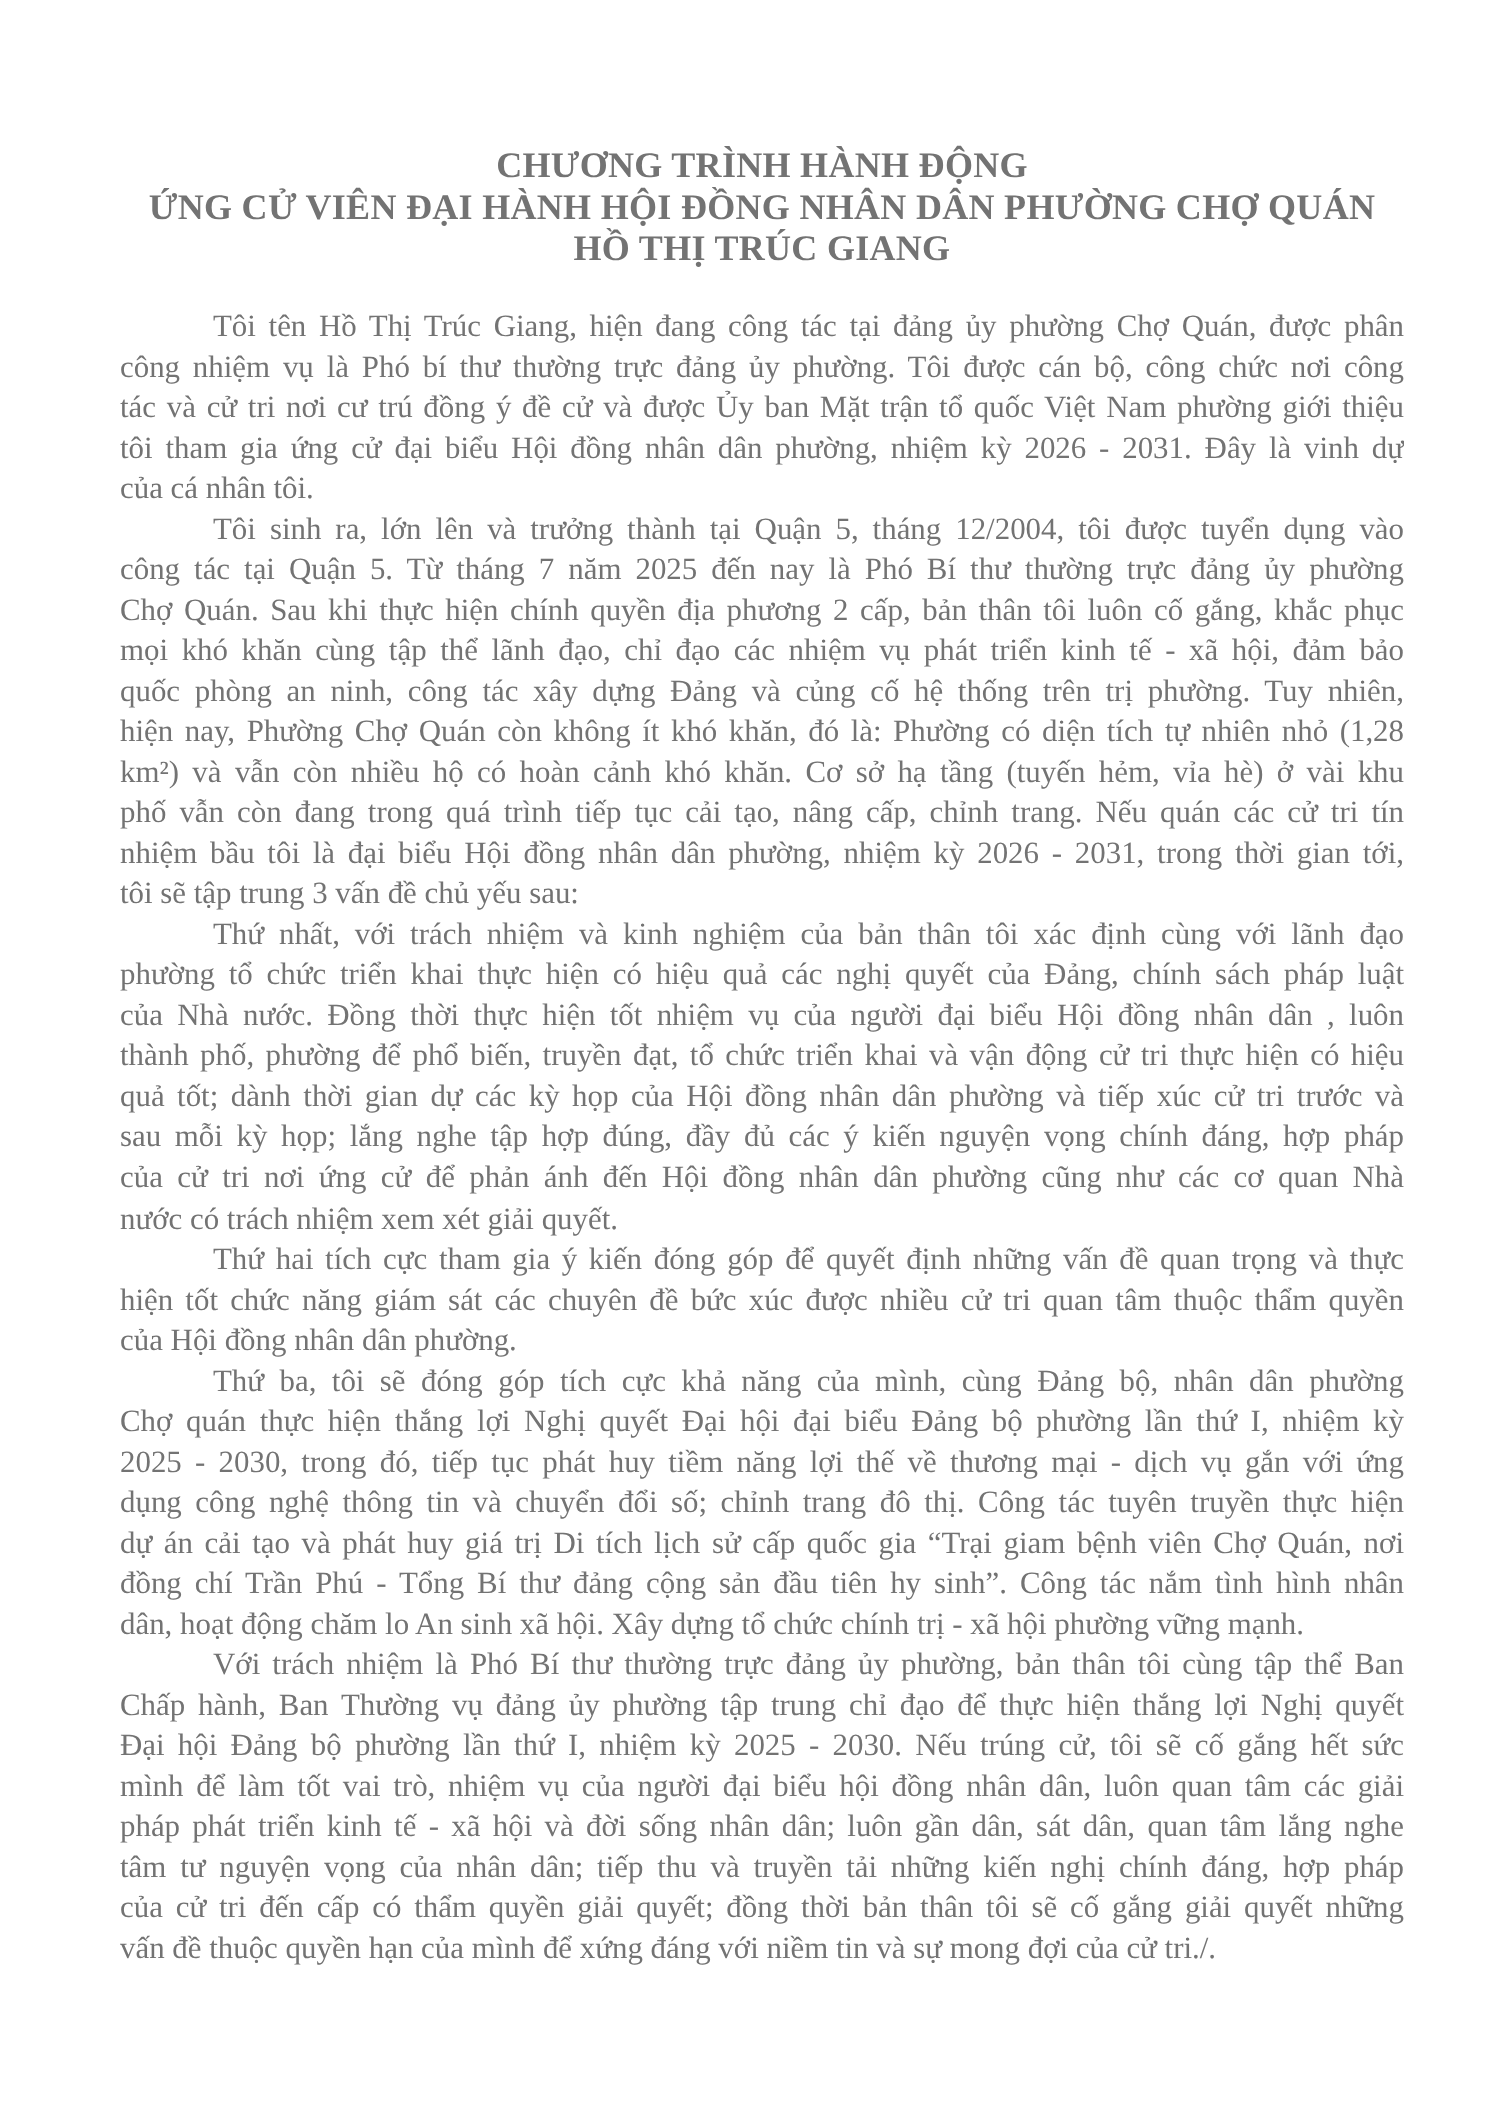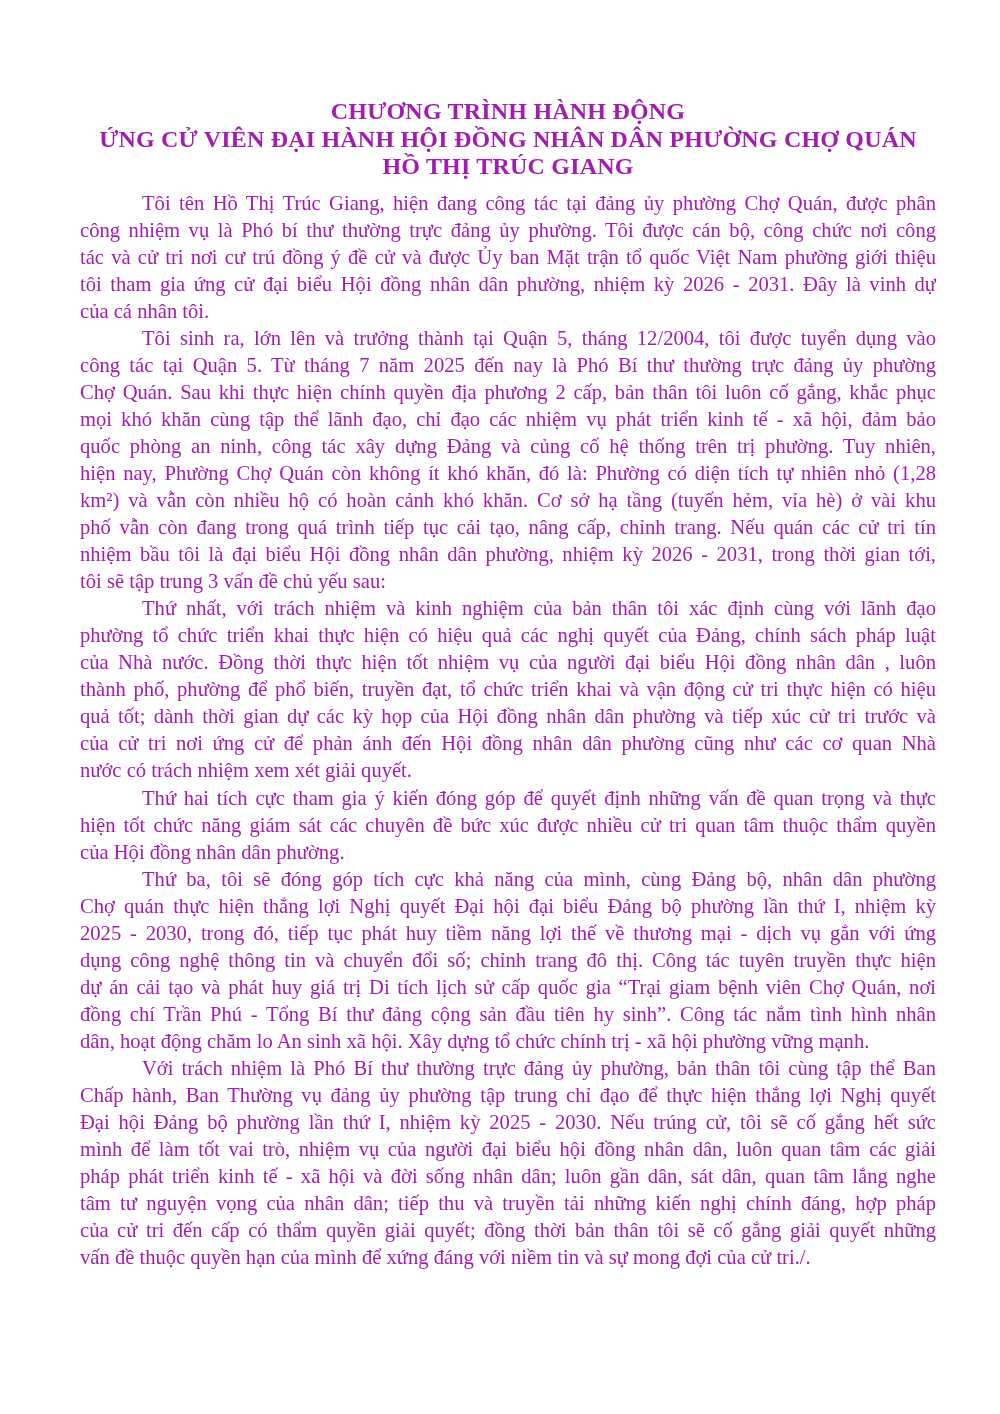--- a/index.html
+++ b/index.html
@@ -22,21 +22,21 @@
     margin-top:98px;
     margin-left:80px;
     width:856px;
     text-align:center;
     font-weight:bold;
     font-size:24px;
     line-height:27.5px;
     letter-spacing:0.2px;
   }
   .content{
-    margin-top:9px;
+    margin-top:24px;
     margin-left:80px;
     width:856px;
     font-size:20.6px;
     line-height:var(--lh);
   }
   .para{
     margin:0;
     padding:0;
   }
   .line{
@@ -49,21 +49,21 @@
   .line.first{
     text-indent:62px;
   }
   .line.last{
     text-align-last:left;
   }
 </style>
 </head>
 <body>
 
-<div class="page" style="color: #a21caf; background: rgb(255, 255, 255);">
+<div class="page" style="color: #737373; background: rgb(255, 255, 255);">
   <header class="doc-title">
     <div class="title-line">CHƯƠNG TRÌNH HÀNH ĐỘNG</div>
     <div class="title-line">ỨNG CỬ VIÊN ĐẠI HÀNH HỘI ĐỒNG NHÂN DÂN PHƯỜNG CHỢ QUÁN</div>
     <div class="title-line">HỒ THỊ TRÚC GIANG</div>
   </header>
   <main class="content">
       <div class="para">
         <div class="line first">Tôi tên Hồ Thị Trúc Giang, hiện đang công tác tại đảng ủy phường Chợ Quán, được phân</div>
         <div class="line">công nhiệm vụ là Phó bí thư thường trực đảng ủy phường. Tôi được cán bộ, công chức nơi công</div>
         <div class="line">tác và cử tri nơi cư trú đồng ý đề cử và được Ủy ban Mặt trận tổ quốc Việt Nam phường giới thiệu</div>
@@ -81,20 +81,21 @@
         <div class="line">phố vẫn còn đang trong quá trình tiếp tục cải tạo, nâng cấp, chỉnh trang. Nếu quán các cử tri tín</div>
         <div class="line">nhiệm bầu tôi là đại biểu Hội đồng nhân dân phường, nhiệm kỳ 2026 - 2031, trong thời gian tới,</div>
         <div class="line last">tôi sẽ tập trung 3 vấn đề chủ yếu sau:</div>
       </div>
       <div class="para">
         <div class="line first">Thứ nhất, với trách nhiệm và kinh nghiệm của bản thân tôi xác định cùng với lãnh đạo</div>
         <div class="line">phường tổ chức triển khai thực hiện có hiệu quả các nghị quyết của Đảng, chính sách pháp luật</div>
         <div class="line">của Nhà nước. Đồng thời thực hiện tốt nhiệm vụ của người đại biểu Hội đồng nhân dân , luôn</div>
         <div class="line">thành phố, phường để phổ biến, truyền đạt, tổ chức triển khai và vận động cử tri thực hiện có hiệu</div>
         <div class="line">quả tốt; dành thời gian dự các kỳ họp của Hội đồng nhân dân phường và tiếp xúc cử tri trước và</div>
+        <div class="line">sau mỗi kỳ họp; lắng nghe tập hợp đúng, đầy đủ các ý kiến nguyện vọng chính đáng, hợp pháp</div>
         <div class="line">của cử tri nơi ứng cử để phản ánh đến Hội đồng nhân dân phường cũng như các cơ quan Nhà</div>
         <div class="line last">nước có trách nhiệm xem xét giải quyết.</div>
       </div>
       <div class="para">
         <div class="line first">Thứ hai tích cực tham gia ý kiến đóng góp để quyết định những vấn đề quan trọng và thực</div>
         <div class="line">hiện tốt chức năng giám sát các chuyên đề bức xúc được nhiều cử tri quan tâm thuộc thẩm quyền</div>
         <div class="line last">của Hội đồng nhân dân phường.</div>
       </div>
       <div class="para">
         <div class="line first">Thứ ba, tôi sẽ đóng góp tích cực khả năng của mình, cùng Đảng bộ, nhân dân phường</div>

